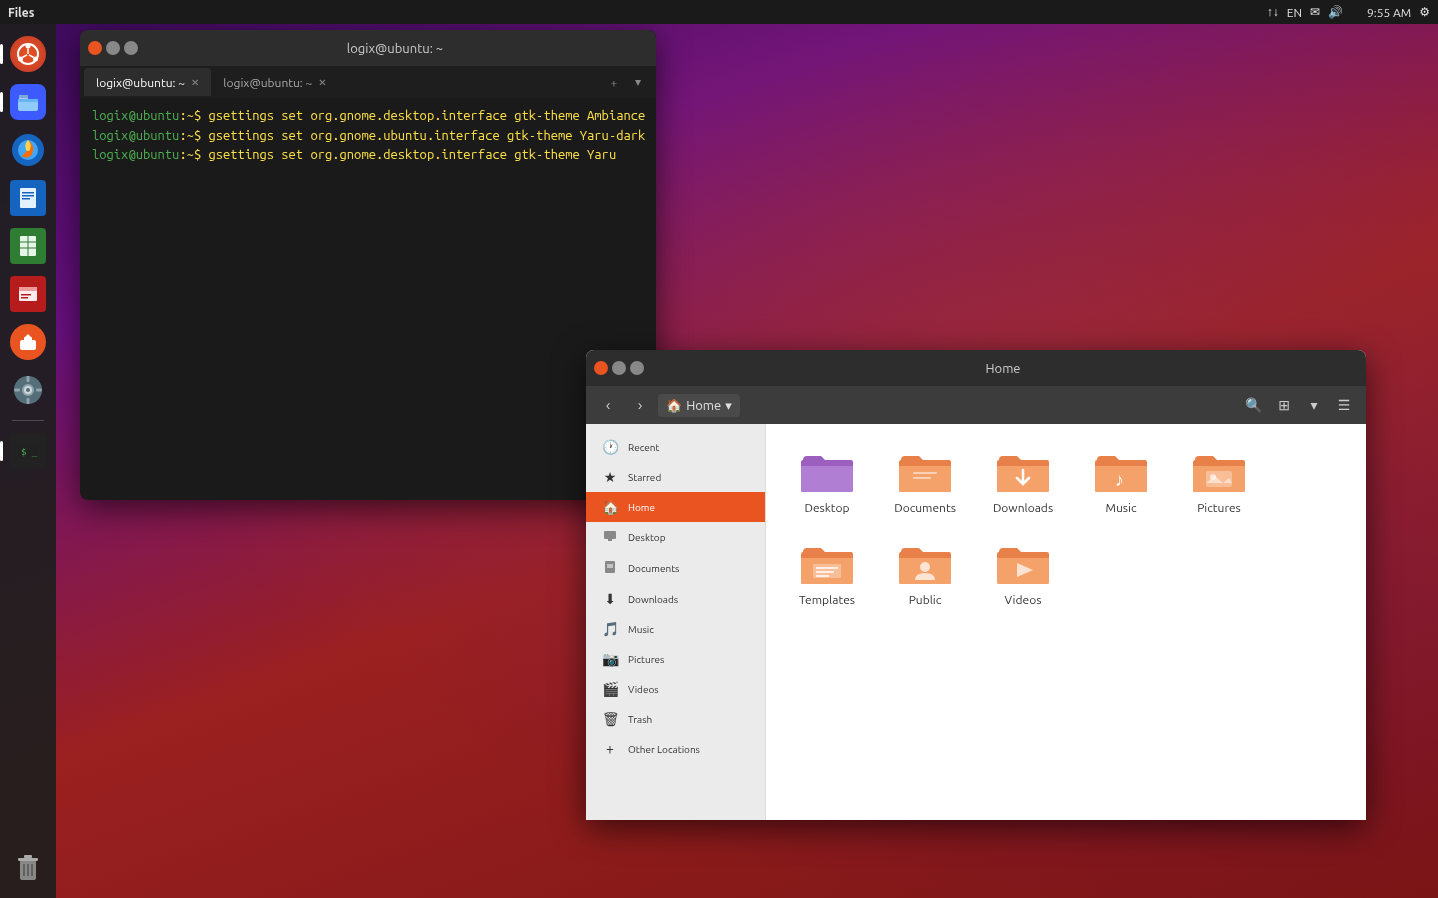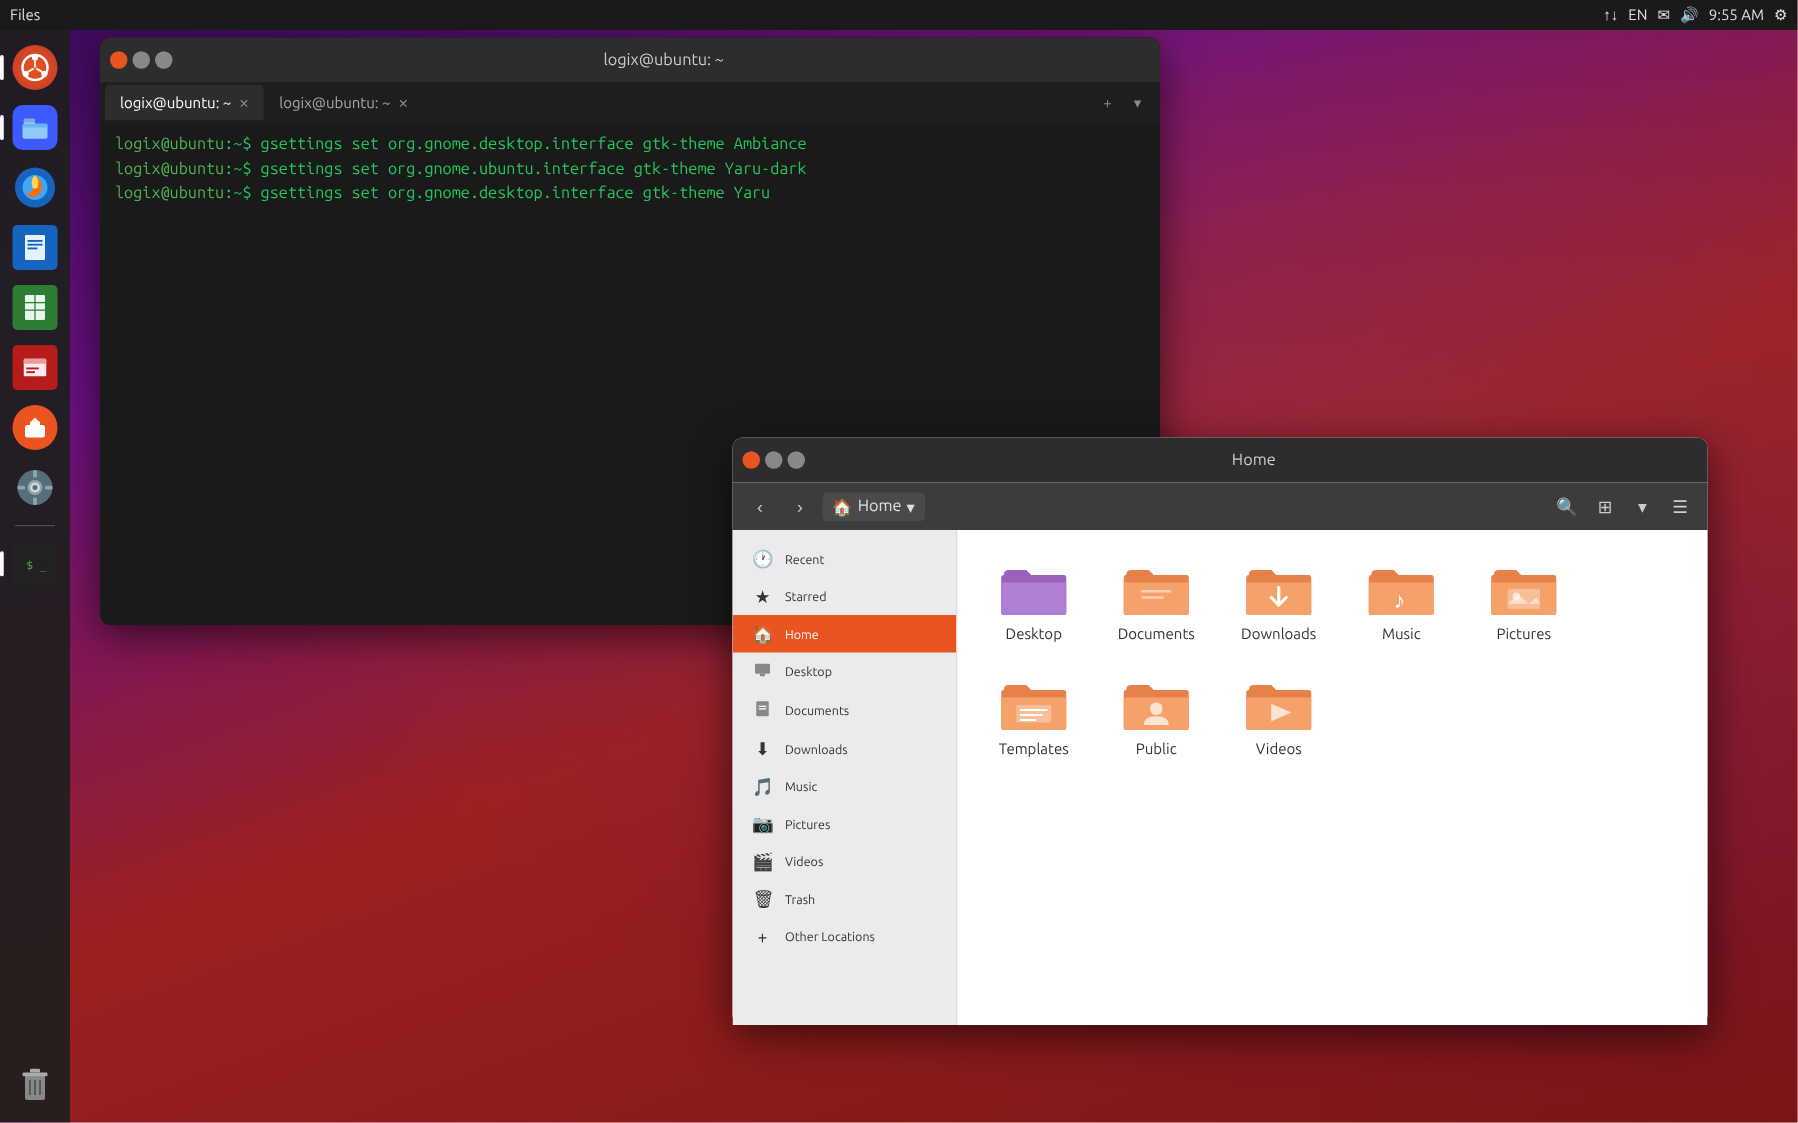--- a/index.html
+++ b/index.html
@@ -42,24 +42,25 @@
       align-items: center;
       gap: 4px;
     }
     .top-bar-right {
       display: flex;
       align-items: center;
       gap: 8px;
     }
     .files-label {
       font-size: 12px;
-      font-weight: 400;
+      font-weight: 700;
     }
     .top-bar-clock {
       font-size: 12px;
+      margin-left: 16px;
     }
 
     
     .dock {
       position: absolute;
       left: 0;
       top: 24px;
       bottom: 0;
       width: 56px;
       background: rgba(30,30,30,0.92);
@@ -112,21 +113,21 @@
       color: white;
       font-size: 18px;
       font-weight: bold;
     }
 
     
     .terminal-window {
       position: absolute;
       top: 30px;
       left: 80px;
-      width: 848px;
+      width: 576px;
       height: 470px;
       background: #1a1a1a;
       border-radius: 8px;
       box-shadow: 0 8px 32px rgba(0,0,0,0.6);
       z-index: 20;
       display: flex;
       flex-direction: column;
     }
     .window-titlebar {
       height: 36px;
@@ -204,21 +205,21 @@
       font-family: 'Ubuntu Mono', 'Courier New', monospace;
       font-size: 13px;
       color: #e0e0e0;
       overflow: hidden;
     }
     .terminal-line {
       line-height: 1.5;
       white-space: pre;
     }
     .term-prompt { color: #4caf50; }
-    .term-cmd { color: #22c55e; }
+    .term-cmd { color: #fde047; }
     .term-cursor {
       display: inline-block;
       width: 8px;
       height: 14px;
       background: #e0e0e0;
       animation: blink 1s infinite;
       vertical-align: text-bottom;
     }
     @keyframes blink { 0%,100%{opacity:1} 50%{opacity:0} }
 

